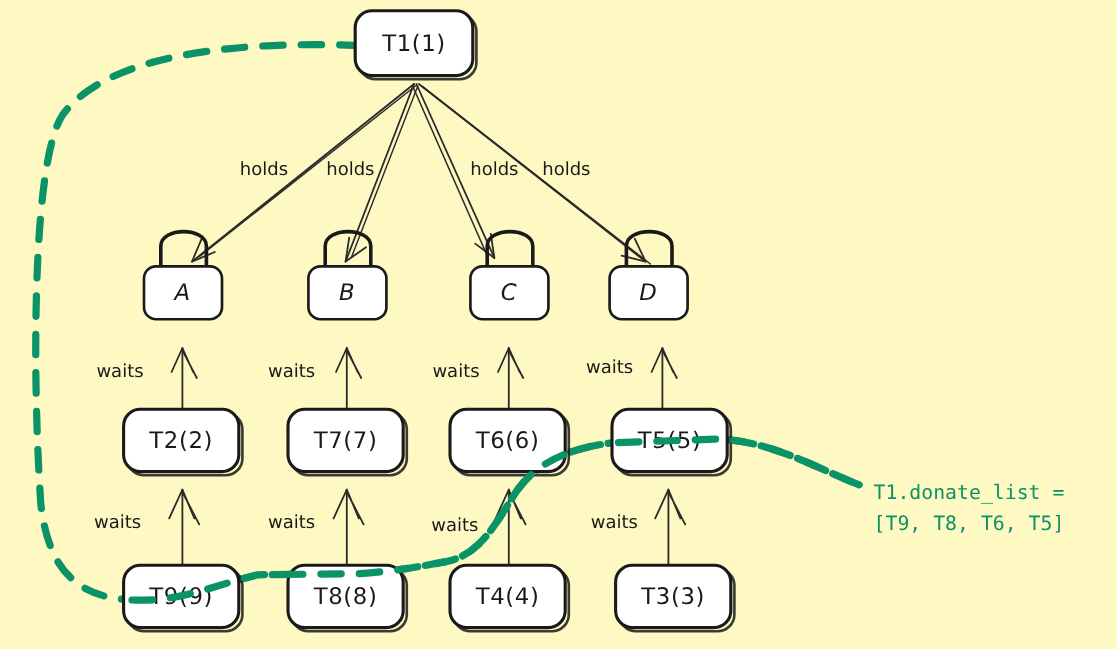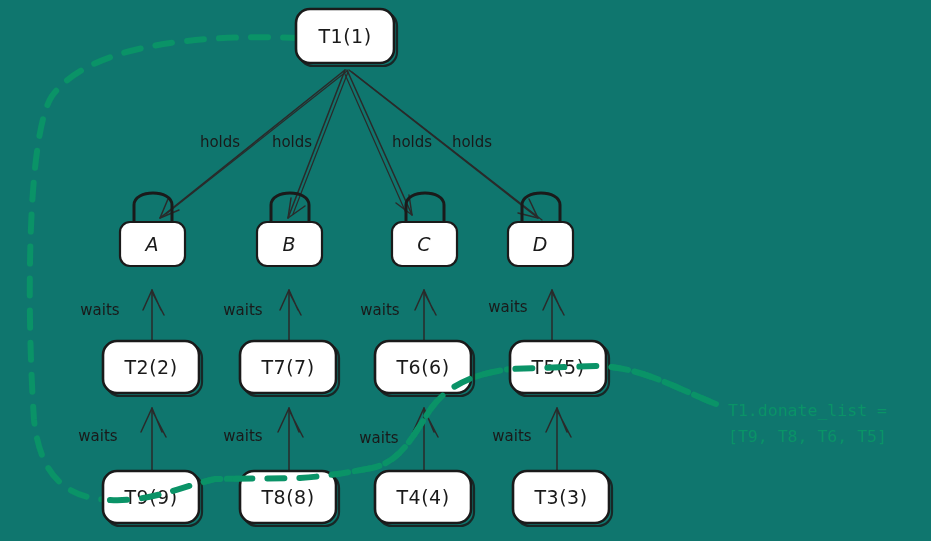--- a/index.html
+++ b/index.html
@@ -4,21 +4,21 @@
 <style>
   html, body {
     margin: 0;
     padding: 0;
     background: #ffffff;
   }
   #canvas-root {
     position: relative;
     width: 931px;
     height: 541px;
-    background: #0f766e;
+    background: #fef9c3;
     overflow: hidden;
     font-family: "DejaVu Sans", sans-serif;
   }
   #diagram-svg {
     position: absolute;
     left: 0;
     top: 0;
     width: 931px;
     height: 541px;
   }

